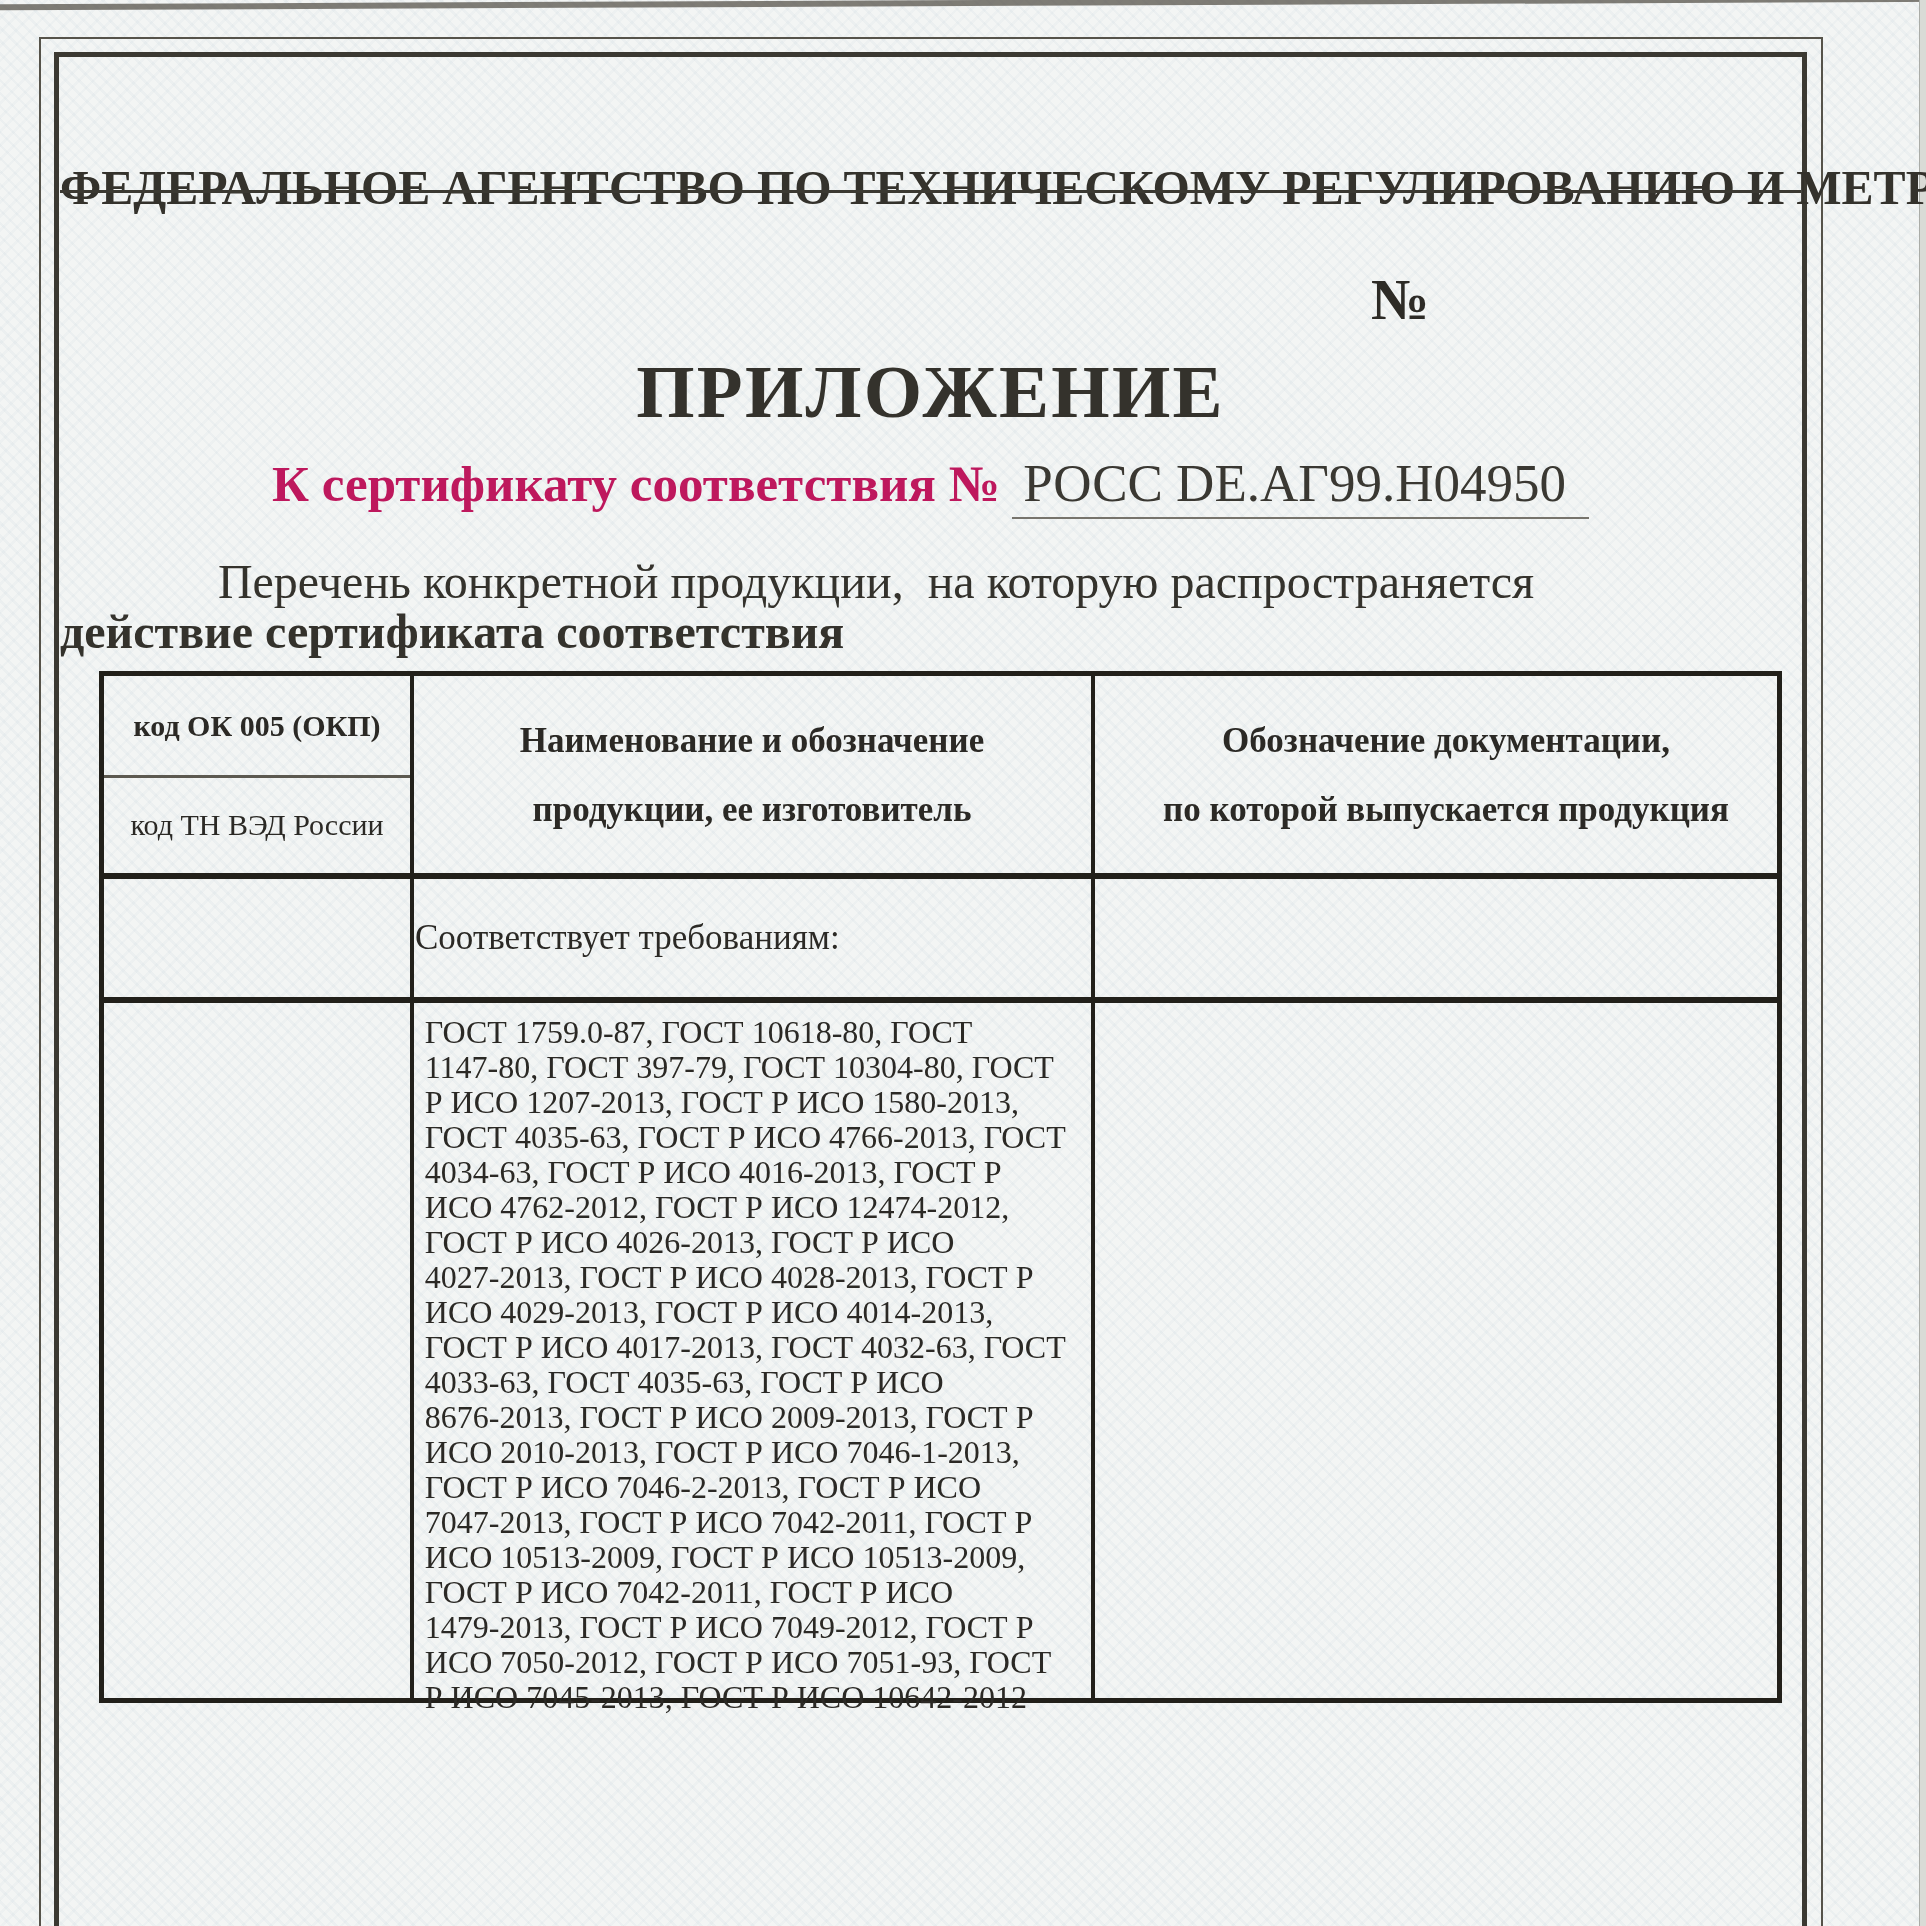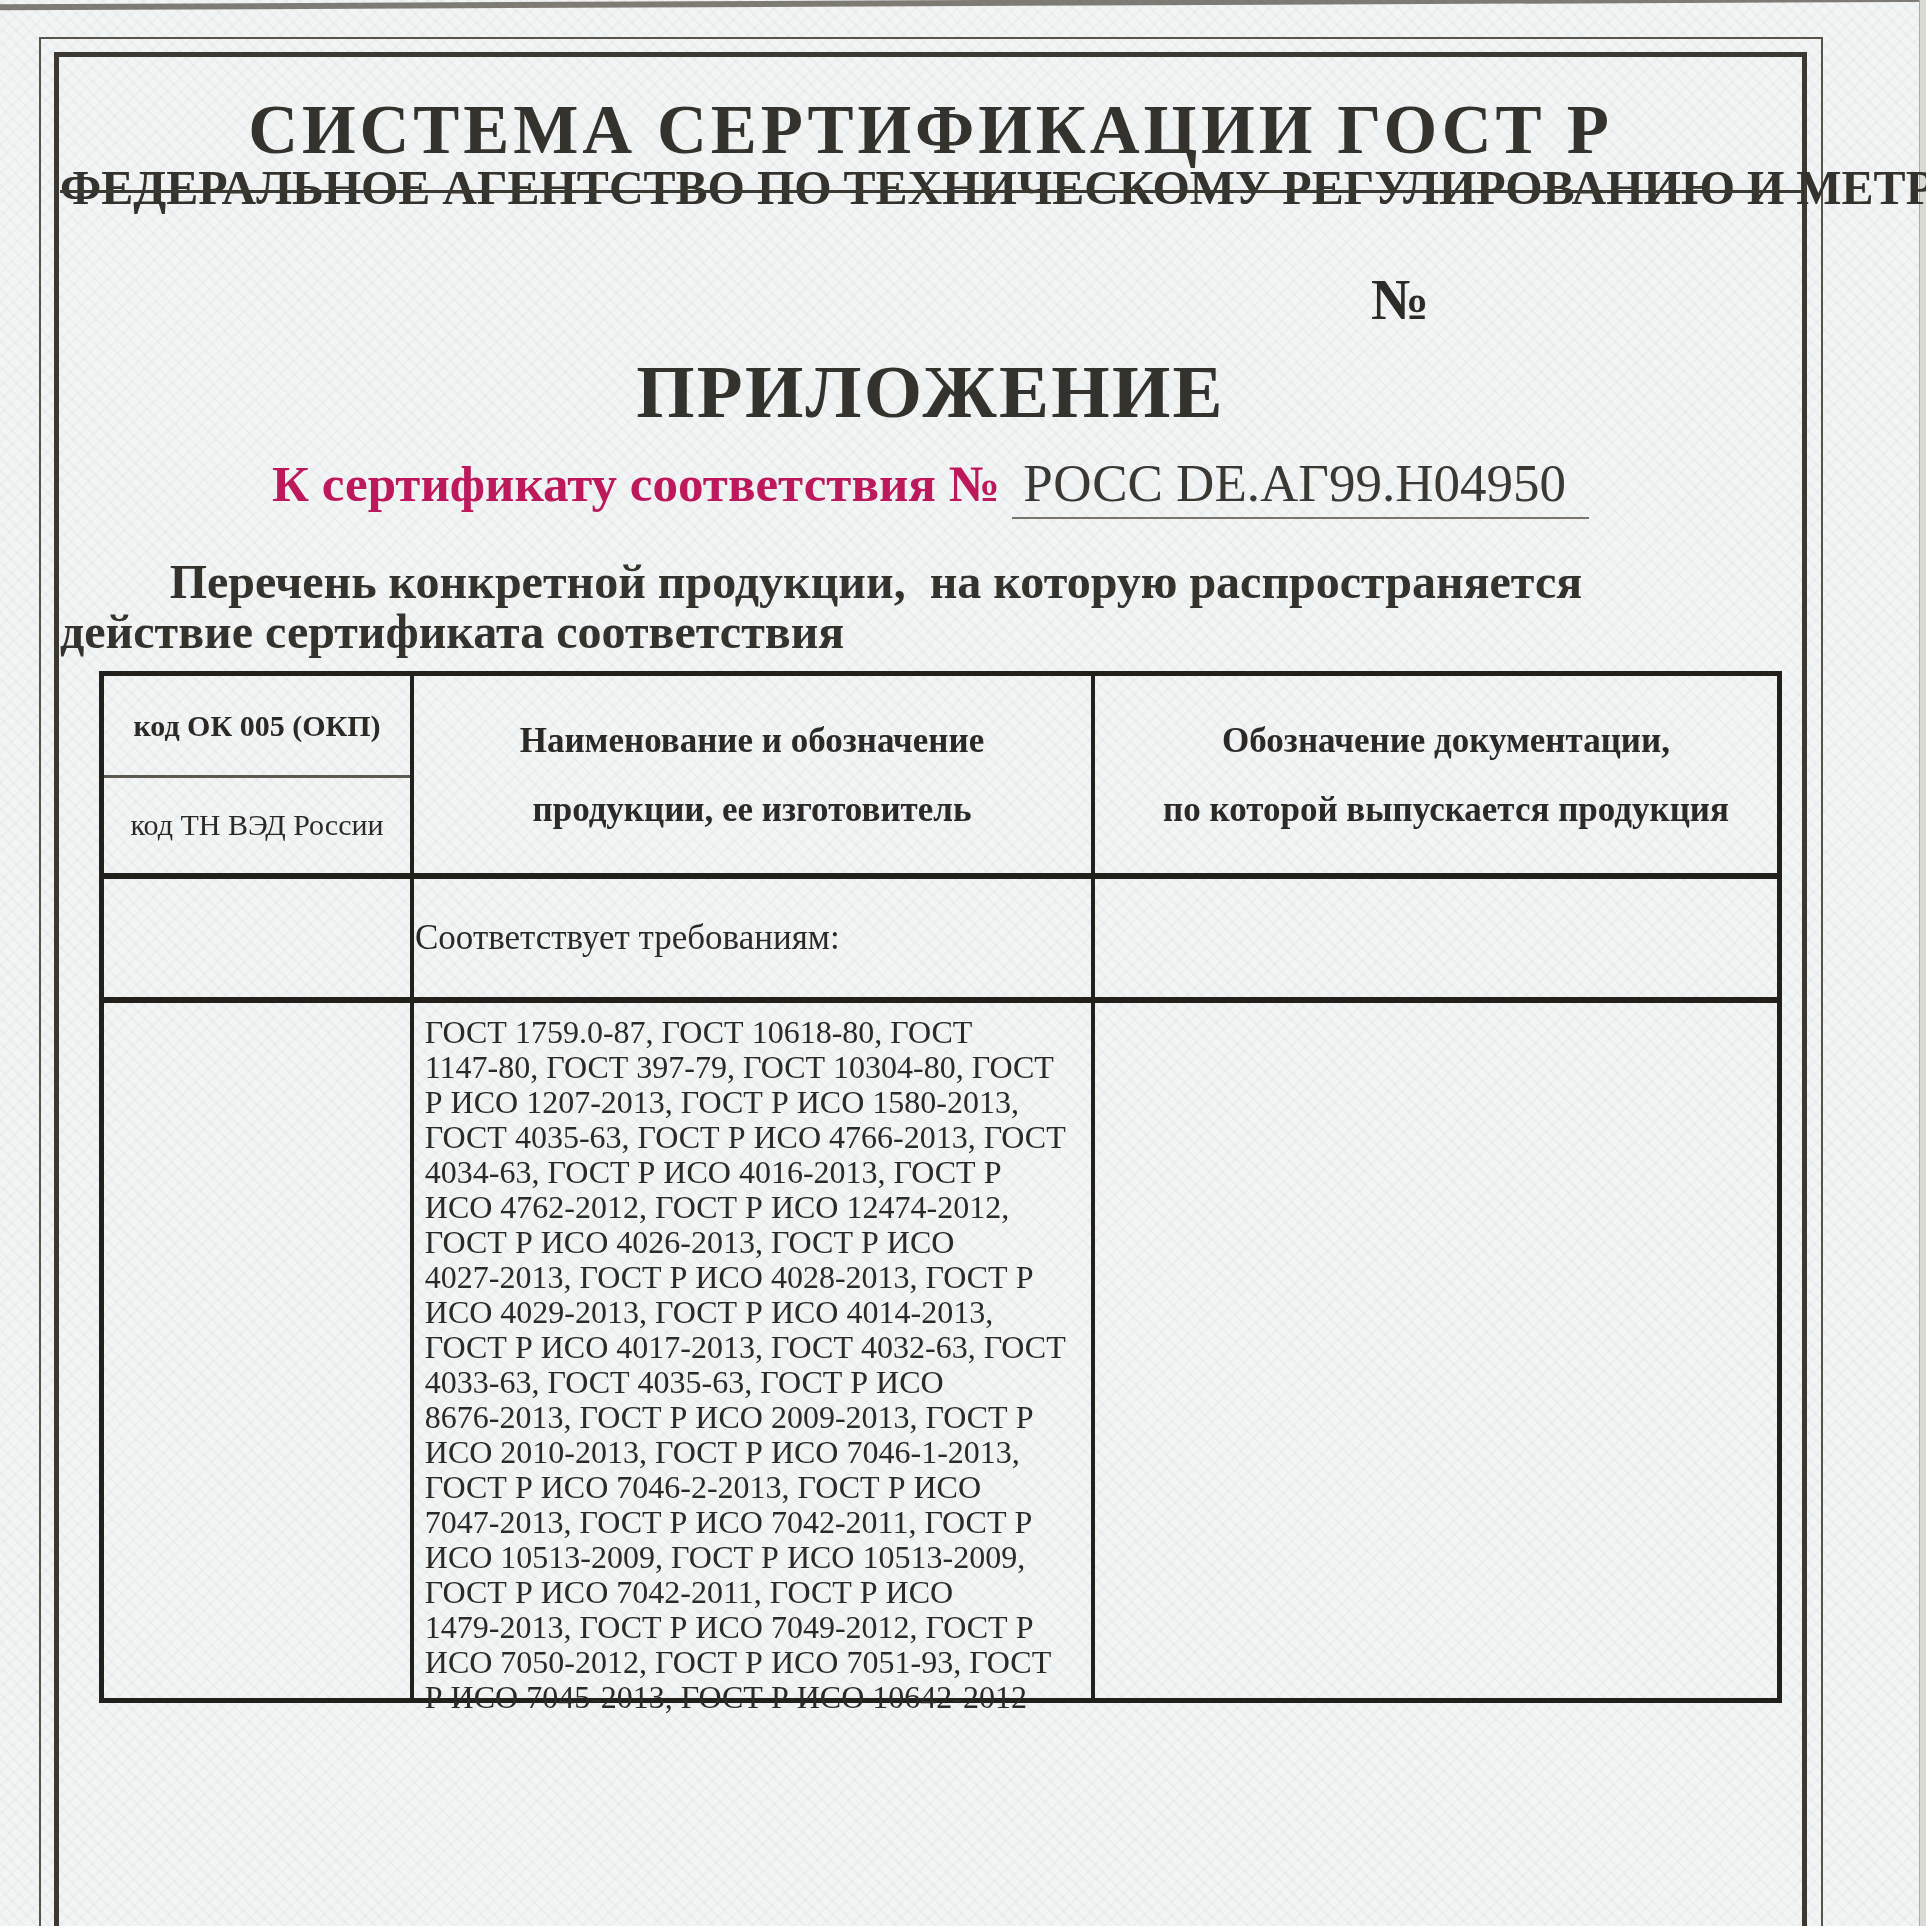--- a/index.html
+++ b/index.html
@@ -22,21 +22,21 @@
   .t{color:#34322c;}
   .h1{left:60px;top:91px;width:1741px;text-align:center;font-size:69px;font-weight:bold;letter-spacing:3.9px;white-space:pre;}
   .h2{left:60px;top:160px;width:1741px;text-align:center;font-size:48px;font-weight:bold;letter-spacing:0;white-space:pre;}
   .num-row{left:1371px;top:266px;display:flex;align-items:baseline;gap:14px;}
   .num-label{font-size:58px;color:#2d2b26;font-weight:bold;}
   .num-value{font-size:65px;color:#d8414e;font-family:"DejaVu Serif",serif;letter-spacing:10px;}
   .doc-title{left:60px;top:349px;width:1741px;text-align:center;font-size:75px;font-weight:bold;letter-spacing:2.3px;}
   .cert-row{left:60px;top:453px;width:1741px;text-align:center;white-space:pre;}
   .cert-label{font-size:51px;font-weight:bold;color:#be185d;}
   .cert-value{font-size:53px;color:#3a3832;border-bottom:2.3px solid #77746c;padding:0 23px 5.4px 11.6px;margin-left:11.6px;}
-  .sub1{left:60px;top:554px;width:1632px;text-align:center;font-size:48px;font-weight:bold;white-space:pre;}
+  .sub1{left:60px;top:554px;width:1632px;text-align:center;font-size:48px;font-weight:normal;white-space:pre;}
   .sub2{left:60px;top:604px;width:1741px;text-align:left;font-size:48px;font-weight:bold;white-space:pre;}
   
   .ptable{left:99px;top:671px;width:1683px;height:1032px;border:5px solid #22201a;box-sizing:border-box;}
   .ptable .vl{position:absolute;top:0;bottom:0;width:4.2px;background:#22201a;}
   .vl1{left:306px;} .vl2{left:987px;}
   .hl{position:absolute;left:0;right:0;height:5.8px;background:#22201a;}
   .hl-header{top:197px;} .hl-row1{top:321px;}
   .hl-split{position:absolute;left:0;width:306px;height:2.7px;background:#5c5950;top:99px;}
   .cell{position:absolute;color:#2b2925;}
   .c1t{left:0;top:0;width:306px;height:99px;display:flex;align-items:center;justify-content:center;font-size:30px;font-weight:bold;}
@@ -50,21 +50,20 @@
 <body>
 
 <div class="page">
 
   <div class="abs edge-top"></div>
   <div class="abs edge-right"></div>
 
   <div class="abs frame-outer"></div>
   <div class="abs frame-inner"></div>
 
-  <div class="abs t h1">СИСТЕМА СЕРТИФИКАЦИИ ГОСТ Р</div>
   <div class="abs t h2">ФЕДЕРАЛЬНОЕ АГЕНТСТВО ПО ТЕХНИЧЕСКОМУ РЕГУЛИРОВАНИЮ И МЕТРОЛОГИИ</div>
   <div class="abs header-rule"></div>
 
   <div class="abs num-row">
     <span class="num-label">№</span>
   </div>
 
   <div class="abs t doc-title">ПРИЛОЖЕНИЕ</div>
 
   <div class="abs cert-row"><span class="cert-label">К сертификату соответствия №</span><span class="cert-value">РОСС DE.АГ99.Н04950</span></div>

